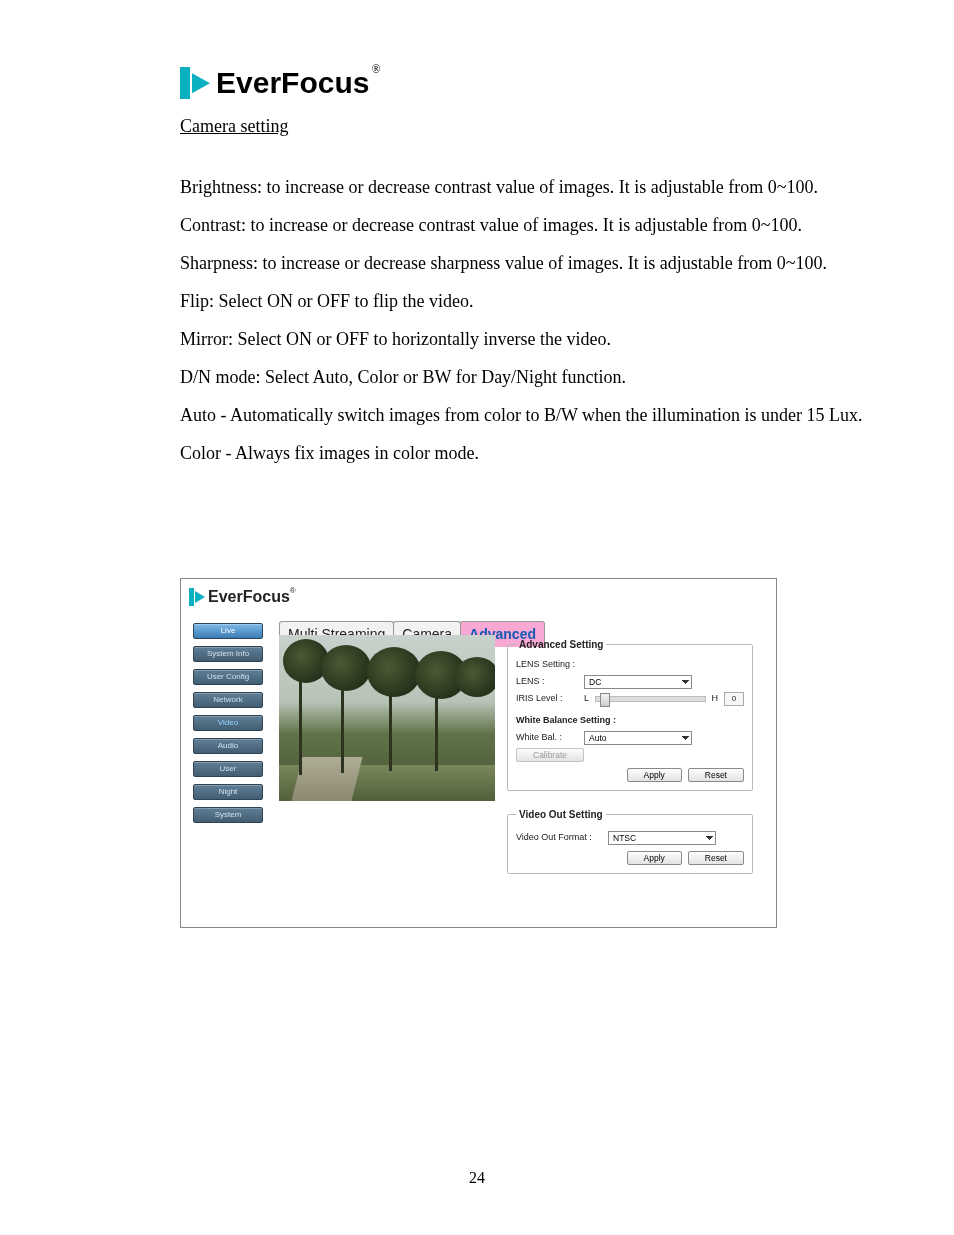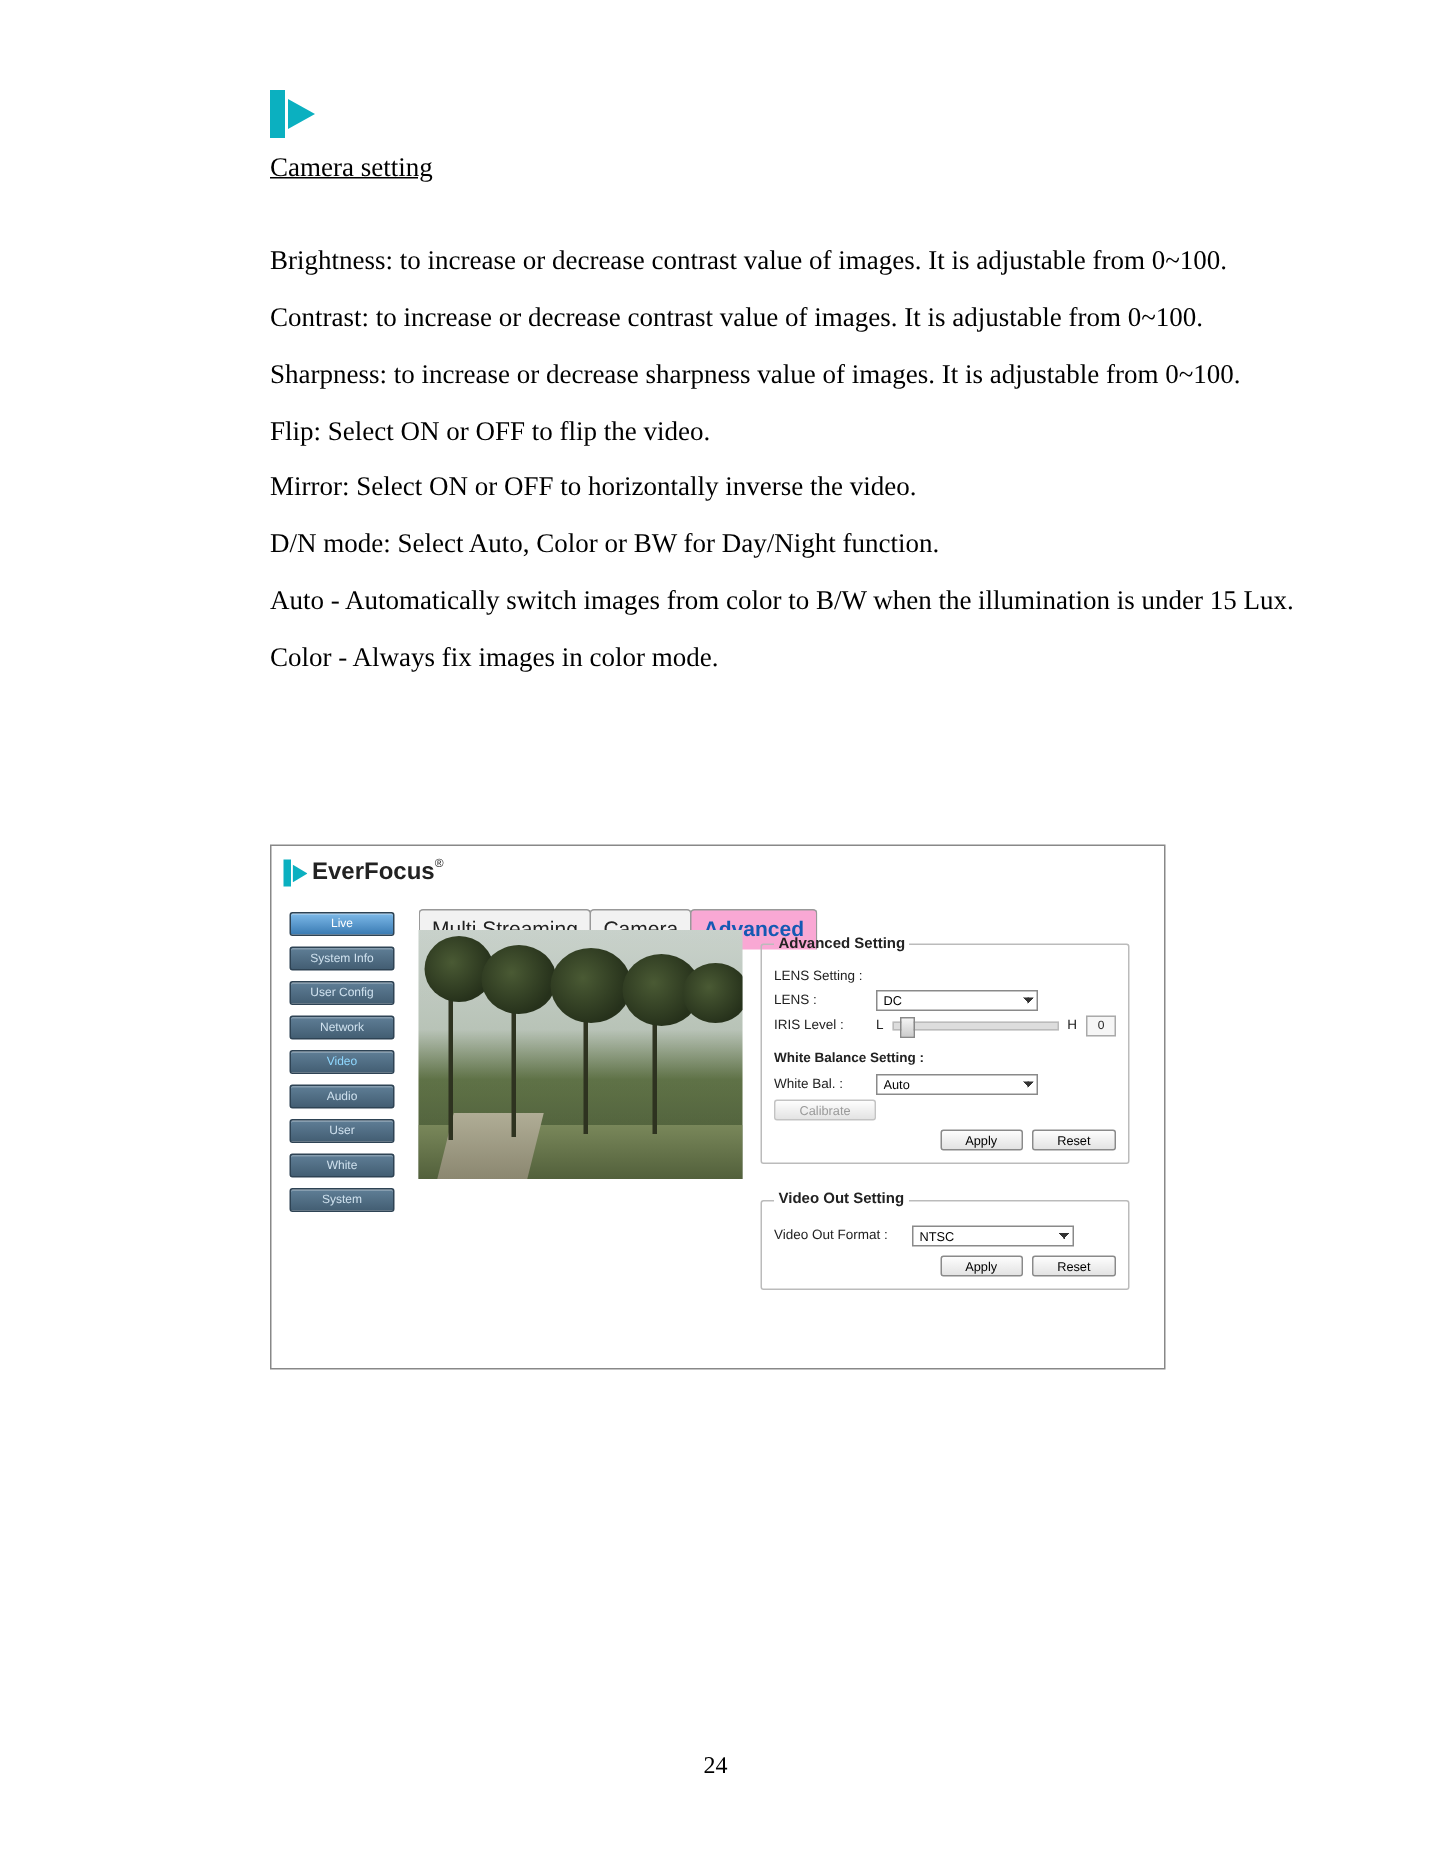--- a/index.html
+++ b/index.html
@@ -153,20 +153,21 @@
 </style>
 </head>
 <body>
 
 <div class="page">
   <div class="brand">
     <span class="mark">
         <span class="b1"></span>
         <span class="b2"></span>
       </span>
+    <span><span class="word">EverFocus</span><span class="reg">®</span></span>
   </div>
 
   <div class="section-title">Camera setting</div>
 
   <div class="body-text" style="margin-top:34px;">
     <p>Brightness: to increase or decrease contrast value of images. It is adjustable from 0~100.</p>
     <p>Contrast: to increase or decrease contrast value of images. It is adjustable from 0~100.</p>
     <p>Sharpness: to increase or decrease sharpness value of images. It is adjustable from 0~100.</p>
     <p>Flip: Select ON or OFF to flip the video.</p>
     <p>Mirror: Select ON or OFF to horizontally inverse the video.</p>
@@ -185,21 +186,21 @@
     </div>
 
     <div class="sidebar">
       <div class="item active-live">Live</div>
       <div class="item">System Info</div>
       <div class="item">User Config</div>
       <div class="item">Network</div>
       <div class="item active-video">Video</div>
       <div class="item">Audio</div>
       <div class="item">User</div>
-      <div class="item">White</div>
+      <div class="item">Night</div>
       <div class="item">System</div>
     </div>
 
     <div class="tabs">
       <div class="tab">Multi Streaming</div>
       <div class="tab">Camera</div>
       <div class="tab active">Advanced</div>
     </div>
 
     <div class="preview">

